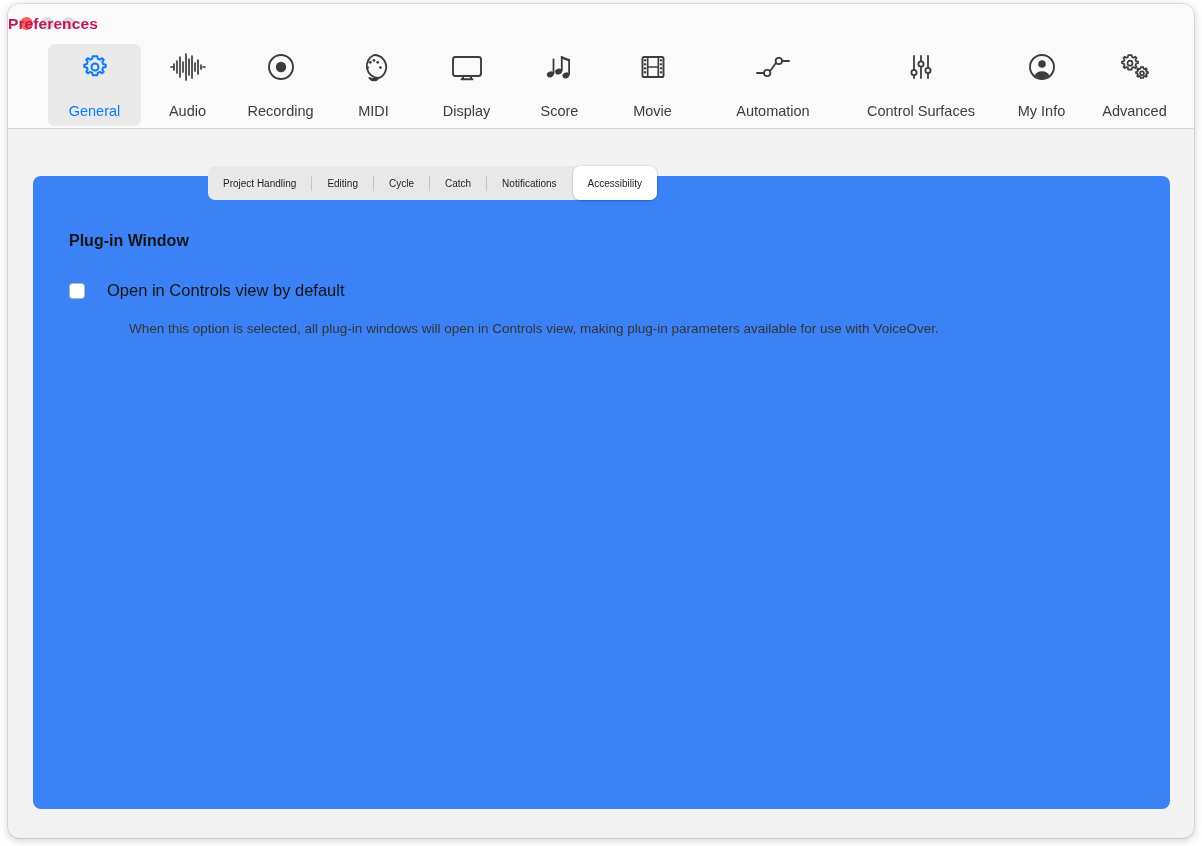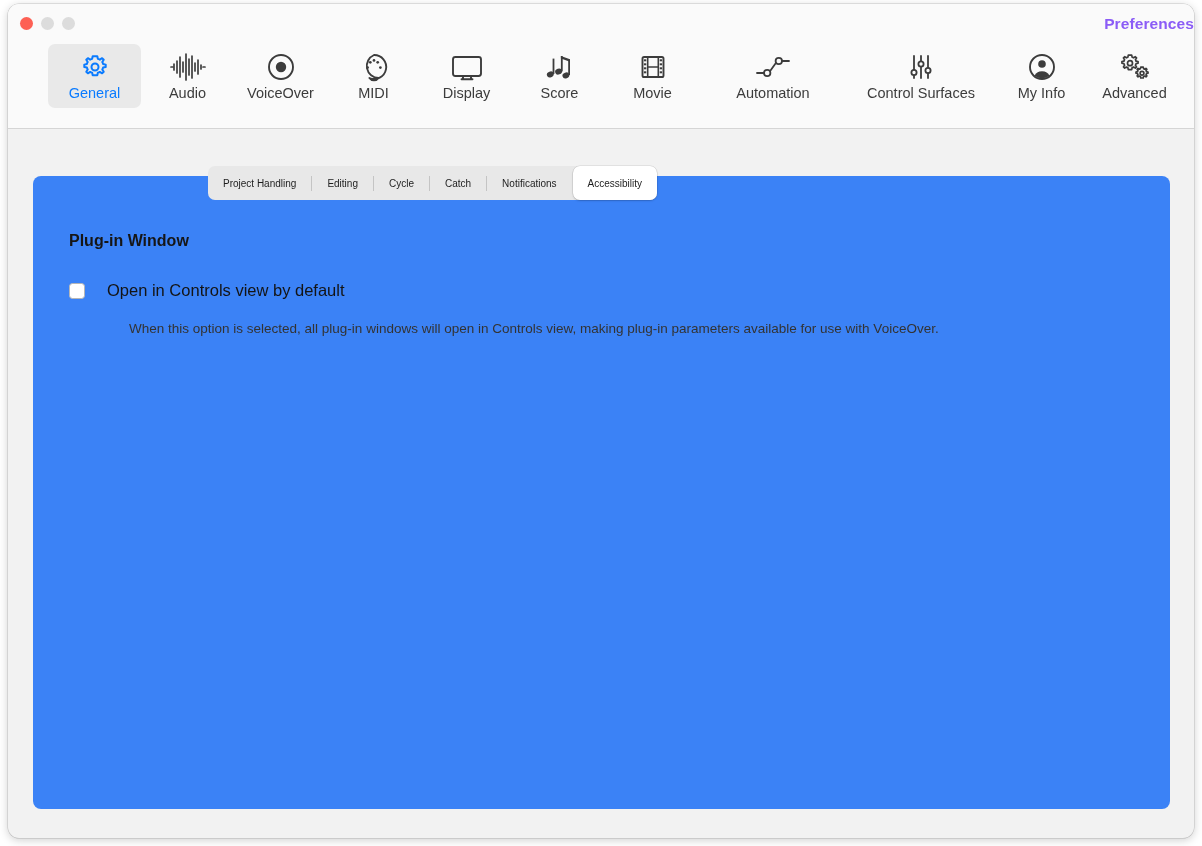--- a/index.html
+++ b/index.html
@@ -50,24 +50,24 @@
   }
   .light.close  { background: #fd6054; }
   .light.min    { background: #dcdcdc; }
   .light.zoom   { background: #dcdcdc; }
 
   .win-title {
     position: absolute;
     top: 11px;
     left: 0;
     width: 1186px;
-    text-align: right;
+    text-align: left;
     font-size: 15.5px;
     font-weight: bold;
-    color: #8b5cf6;
+    color: #be185d;
     letter-spacing: 0.1px;
   }
 
   .tabs-row {
     position: absolute;
     left: 40px;
     top: 40px;
     display: flex;
     align-items: flex-start;
   }
@@ -84,21 +84,21 @@
   .tool-item.wide { width: 148px; }
   .tool-item.selected { background: #e9e9e9; }
   .tool-icon {
     height: 34px;
     display: flex;
     align-items: center;
     justify-content: center;
   }
   .tool-icon svg { display: block; }
   .tool-label {
-    margin-top: 0;
+    margin-top: 18px;
     font-size: 14.5px;
     color: #3c3c3c;
     white-space: nowrap;
     line-height: 18px;
   }
   .tool-item.selected .tool-label { color: #0a7bff; }
 
   
   .segmented {
     position: absolute;
@@ -241,21 +241,21 @@
         <span class="tool-label">Audio</span>
       </div>
 
       <div class="tool-item">
         <span class="tool-icon">
           <svg width="30" height="30" viewBox="0 0 30 30">
             <circle cx="15" cy="15" r="12" fill="none" stroke="#3c3c3c" stroke-width="1.9"></circle>
             <circle cx="15" cy="15" r="5.2" fill="#3c3c3c"></circle>
           </svg>
         </span>
-        <span class="tool-label">VoiceOver</span>
+        <span class="tool-label">Recording</span>
       </div>
 
       <div class="tool-item">
         <span class="tool-icon">
           <svg width="30" height="30" viewBox="0 0 30 30">
             <path d="M15 3 A12 12 0 1 1 10.4 26.0 A5.6 5.6 0 0 0 19.6 26.0 A12 12 0 0 1 15 3 Z" fill="none" stroke="#3c3c3c" stroke-width="1.9" stroke-linejoin="round"></path>
             <circle cx="8.6" cy="15.6" r="1.35" fill="#3c3c3c"></circle>
             <circle cx="11.3" cy="10.3" r="1.35" fill="#3c3c3c"></circle>
             <circle cx="15" cy="8.4" r="1.35" fill="#3c3c3c"></circle>
             <circle cx="18.7" cy="10.3" r="1.35" fill="#3c3c3c"></circle>

